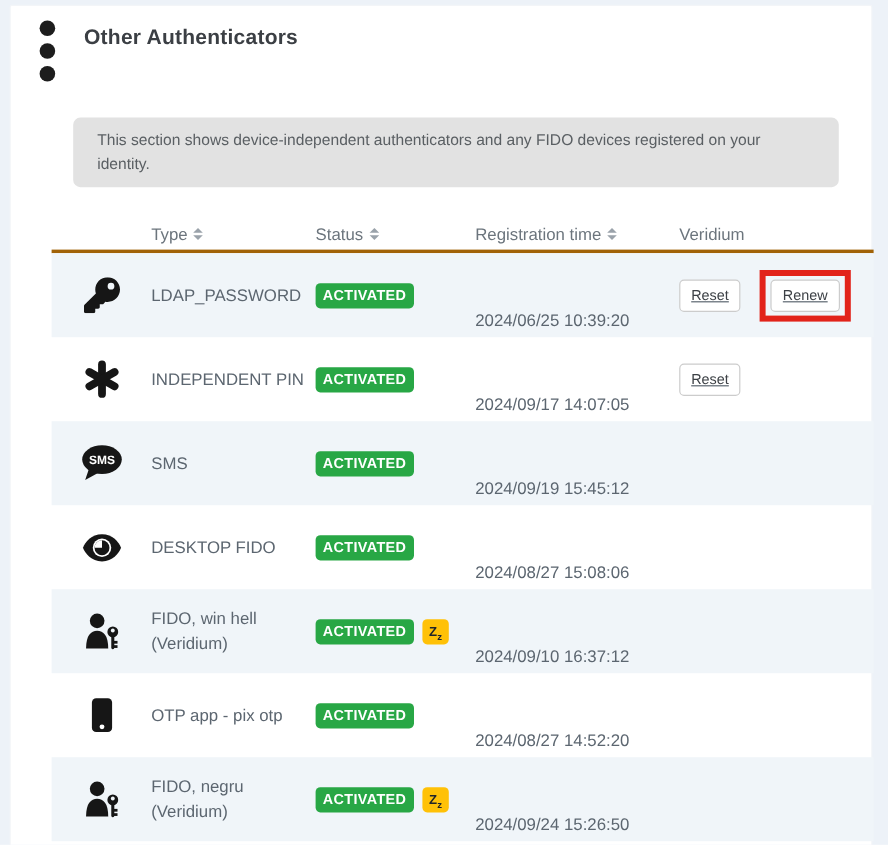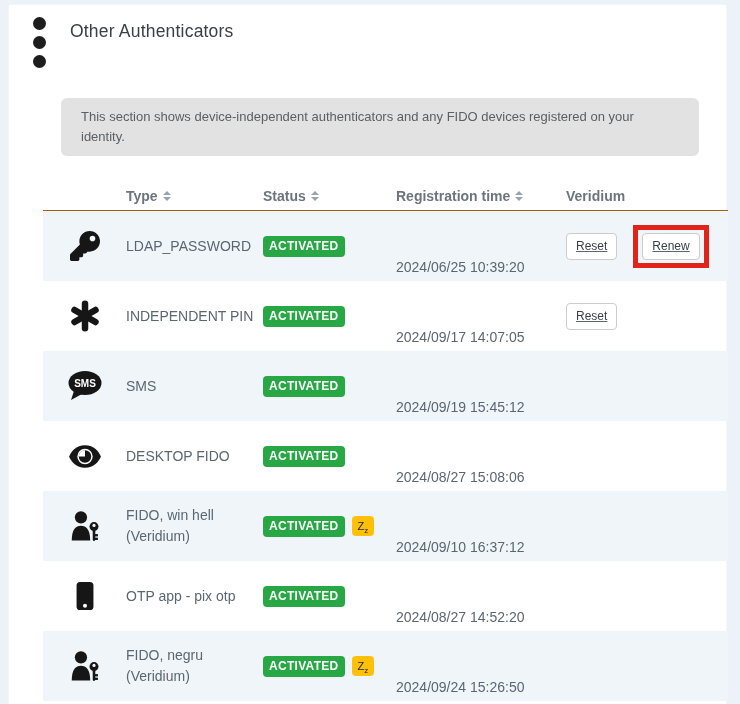--- a/index.html
+++ b/index.html
@@ -15,58 +15,58 @@
     min-height:691px;
     border:1px solid #f3f5f8;
     border-radius:2px;
     padding-bottom:60px;
     overflow:visible;
   }
   
   .card-header{ padding:8px 0 0 24px; display:flex; align-items:flex-start; }
   .dots-icon{ display:flex; flex-direction:column; gap:6px; padding-top:4px; cursor:pointer; }
   .dots-icon i{ width:13px; height:13px; border-radius:50%; background:#1d1d1d; display:block; }
-  .page-title{ font-size:17.5px; font-weight:400; color:#3b3f44; margin:8px 0 0 24px; letter-spacing:0.2px; }
+  .page-title{ font-size:17.5px; font-weight:700; color:#3b3f44; margin:8px 0 0 24px; letter-spacing:0.2px; }
   
   .info-box{
     margin:30px 27px 0 52px;
     background:#e2e2e2;
     border-radius:6px;
     padding:9px 20px;
     font-size:13px;
     line-height:1.55;
     color:#5a5f63;
   }
   
   .table{ margin:26px 0 0 34px; width:685px; font-size:14px; }
   .thead, .tr{
     display:grid;
     grid-template-columns:83px 137px 133px 170px 1fr;
     align-items:center;
   }
-  .thead{ height:29px; border-bottom:1px solid #a16207; color:#6c757d;font-weight:bold; }
+  .thead{ height:29px; border-bottom:3px solid #a16207; color:#6c757d; }
   .th{ display:flex; align-items:center; }
   .sort-icon{ display:inline-flex; flex-direction:column; gap:2px; margin-left:5px; cursor:pointer; }
   .sort-icon b{ width:0; height:0; border-left:4px solid transparent; border-right:4px solid transparent; }
   .sort-icon .up{ border-bottom:4px solid #9aa2aa; }
   .sort-icon .down{ border-top:4px solid #9aa2aa; }
   .tr{ min-height:48px; }
   .tr:nth-child(odd){ background:#f0f5f9; }
   .td{ padding:6px 0; }
   .td-icon{ display:flex; justify-content:center; align-items:center; }
   .td-icon svg{ display:block; }
   .td-type{ display:flex; flex-direction:column; line-height:1.5; color:#5c6670; padding-right:8px; }
   .td-status{ display:flex; align-items:center; gap:7px; }
   .badge-activated{
     display:inline-block; border-radius:4px; padding:3px 6px 4px;
     color:#ffffff; font-size:12px; font-weight:700; letter-spacing:0.3px;
   }
   .badge-sleep{
     display:none; border-radius:4px; padding:2px 6px 4px; line-height:1;
-    color:#212529; font-weight:400; position:relative;
+    color:#212529; font-weight:700; position:relative;
   }
   .badge-sleep .z1{ font-size:11px; }
   .badge-sleep .z2{ font-size:8px; position:relative; top:3px; left:0px; }
   .td-time{ color:#5c6670;margin-top:42px; }
   .td-actions{ display:flex; align-items:center; gap:16px;text-decoration:underline; }
   .btn{
     background:#ffffff; border:1px solid #cccccc; border-radius:4px;
     padding:5px 9px 6px; font-size:12px; color:#3c4045; cursor:pointer;
     font-family:"Liberation Sans","DejaVu Sans",sans-serif; line-height:1.2;
   }

